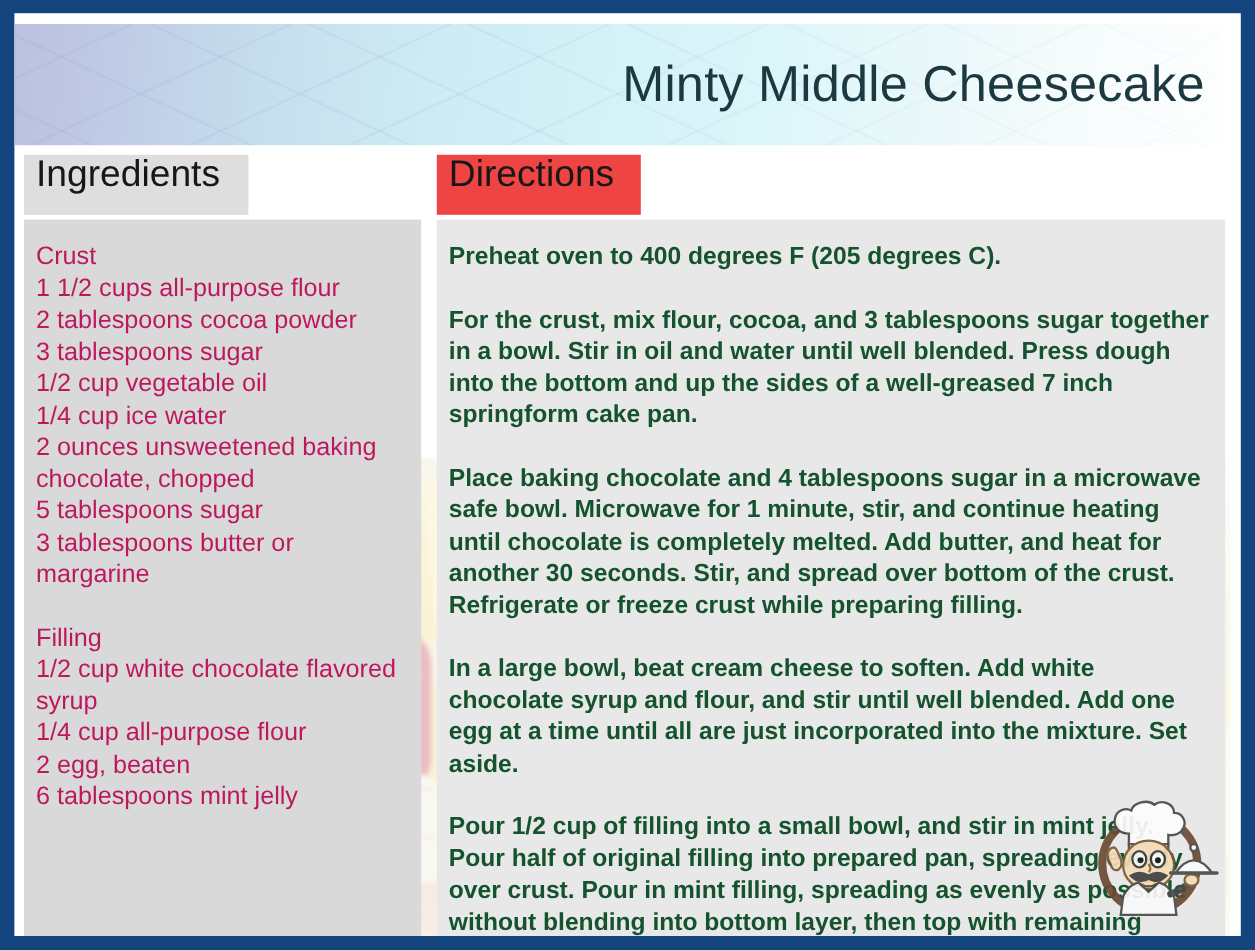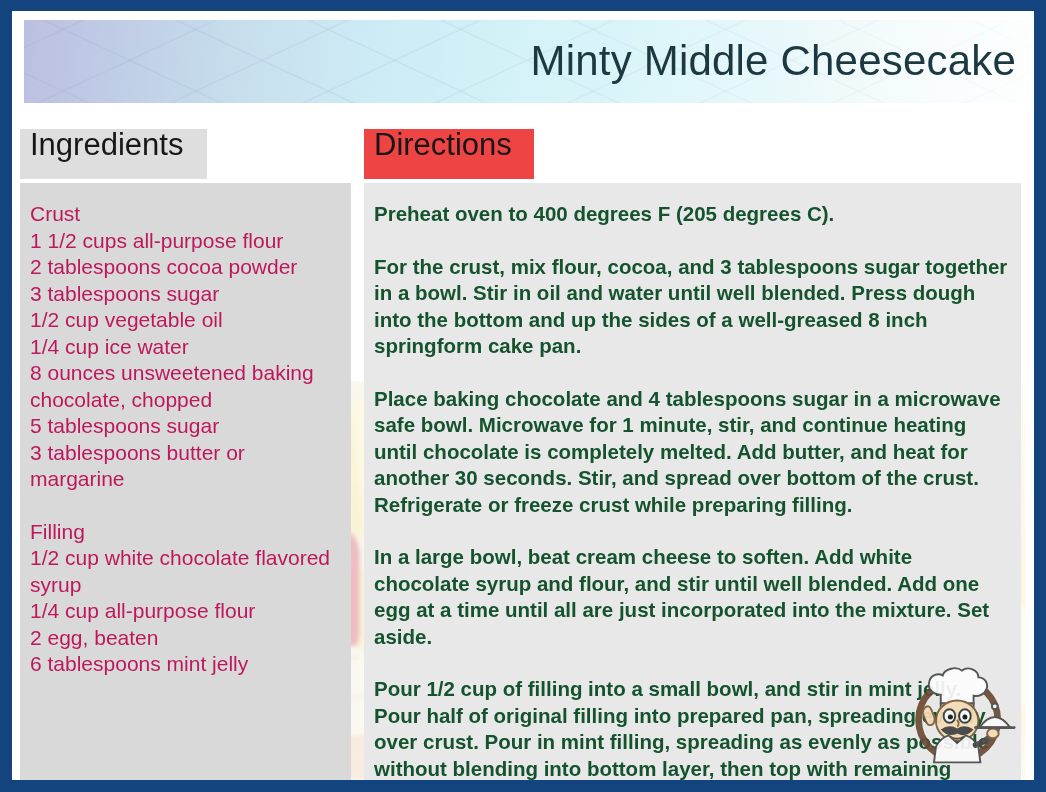--- a/index.html
+++ b/index.html
@@ -30,24 +30,24 @@
     top: 11px;
     right: 12px;
     bottom: 12px;
     background: #ffffff;
     overflow: hidden;
   }
 
   
   .banner {
     position: absolute;
-    left: 12px;
+    left: 0;
     top: 9px;
     width: 1006px;
-    height: 83px;
+    height: 101px;
     background:
       linear-gradient(100deg,
         rgba(255,255,255,0.00) 0%,
         rgba(255,255,255,0.05) 40%,
         rgba(255,255,255,0.55) 85%,
         rgba(255,255,255,0.80) 100%),
       repeating-linear-gradient(25deg,
         rgba(255,255,255,0.00) 0px,
         rgba(255,255,255,0.00) 26px,
         rgba(120,140,190,0.13) 27px,
@@ -263,41 +263,41 @@
     </div>
     <div class="col-body ingredients-body">
       <div class="ing-list">
 
         <div class="ing-line">Crust</div>
         <div class="ing-line">1 1/2 cups all-purpose flour</div>
         <div class="ing-line">2 tablespoons cocoa powder</div>
         <div class="ing-line">3 tablespoons sugar</div>
         <div class="ing-line">1/2 cup vegetable oil</div>
         <div class="ing-line">1/4 cup ice water</div>
-        <div class="ing-line">8 ounces unsweetened baking chocolate, chopped</div>
+        <div class="ing-line">2 ounces unsweetened baking chocolate, chopped</div>
         <div class="ing-line">5 tablespoons sugar</div>
         <div class="ing-line">3 tablespoons butter or margarine</div>
 
         <div class="ing-gap"></div>
 
         <div class="ing-line">Filling</div>
         <div class="ing-line">1/2 cup white chocolate flavored syrup</div>
         <div class="ing-line">1/4 cup all-purpose flour</div>
         <div class="ing-line">2 egg, beaten</div>
         <div class="ing-line">6 tablespoons mint jelly</div>
       </div>
     </div>
 
     <div class="col-tab directions-tab">
       <span class="col-tab-label">Directions</span>
     </div>
     <div class="col-body directions-body">
       <div class="dir-list">
         <p class="dir-para">Preheat oven to 400 degrees F (205 degrees C).</p>
-        <p class="dir-para">For the crust, mix flour, cocoa, and 3 tablespoons sugar together in a bowl. Stir in oil and water until well blended. Press dough into the bottom and up the sides of a well-greased 8 inch springform cake pan.</p>
+        <p class="dir-para">For the crust, mix flour, cocoa, and 3 tablespoons sugar together in a bowl. Stir in oil and water until well blended. Press dough into the bottom and up the sides of a well-greased 7 inch springform cake pan.</p>
         <p class="dir-para">Place baking chocolate and 4 tablespoons sugar in a microwave safe bowl. Microwave for 1 minute, stir, and continue heating until chocolate is completely melted. Add butter, and heat for another 30 seconds. Stir, and spread over bottom of the crust. Refrigerate or freeze crust while preparing filling.</p>
         <p class="dir-para">In a large bowl, beat cream cheese to soften. Add white chocolate syrup and flour, and stir until well blended. Add one egg at a time until all are just incorporated into the mixture. Set aside.</p>
         <p class="dir-para">Pour 1/2 cup of filling into a small bowl, and stir in mint jelly. Pour half of original filling into prepared pan, spreading evenly over crust. Pour in mint filling, spreading as evenly as possible without blending into bottom layer, then top with remaining filling.</p>
 
       </div>
     </div>
 
     <svg class="chef-logo" viewBox="0 0 120 116">
       <g fill="none" stroke="#6b4a33" stroke-width="7">
         <circle cx="56" cy="62" r="41"></circle>

